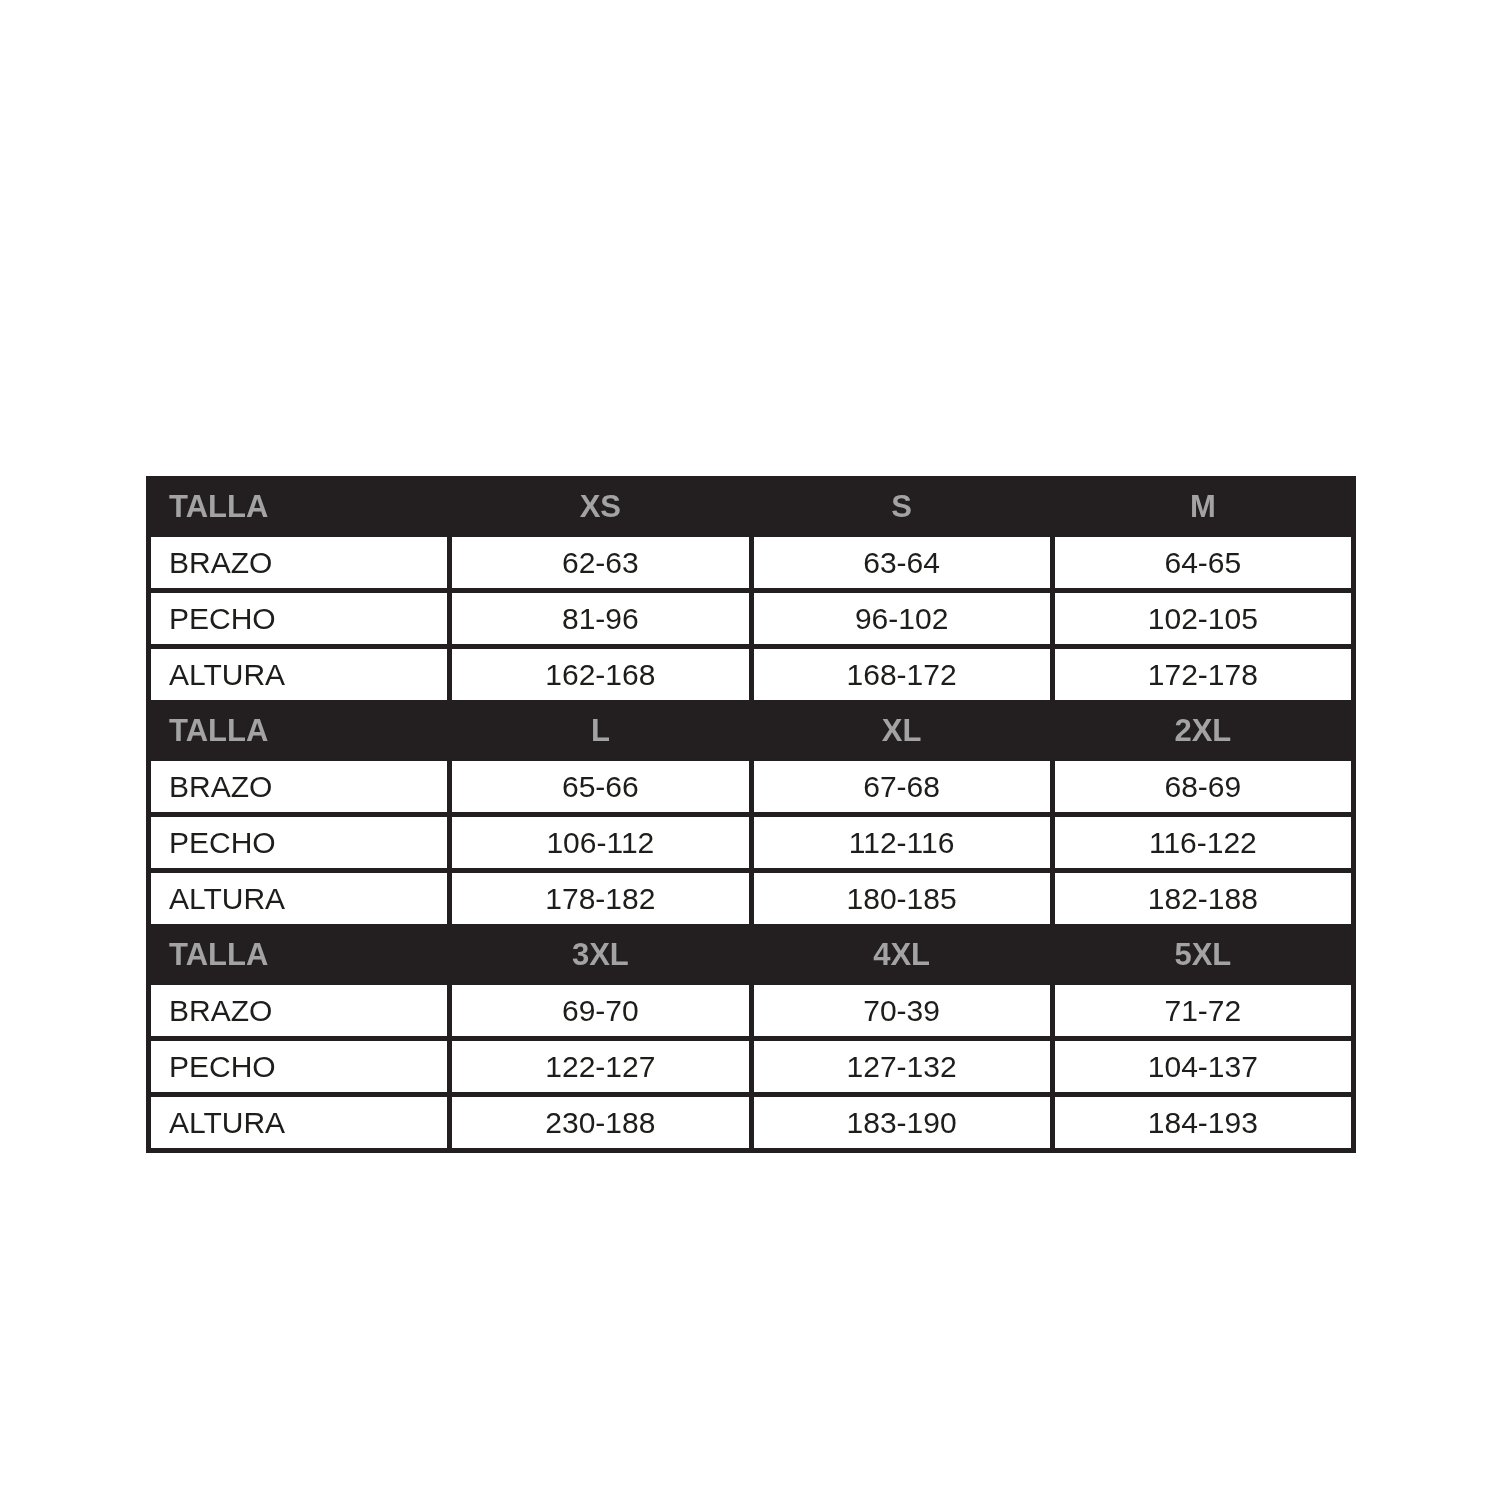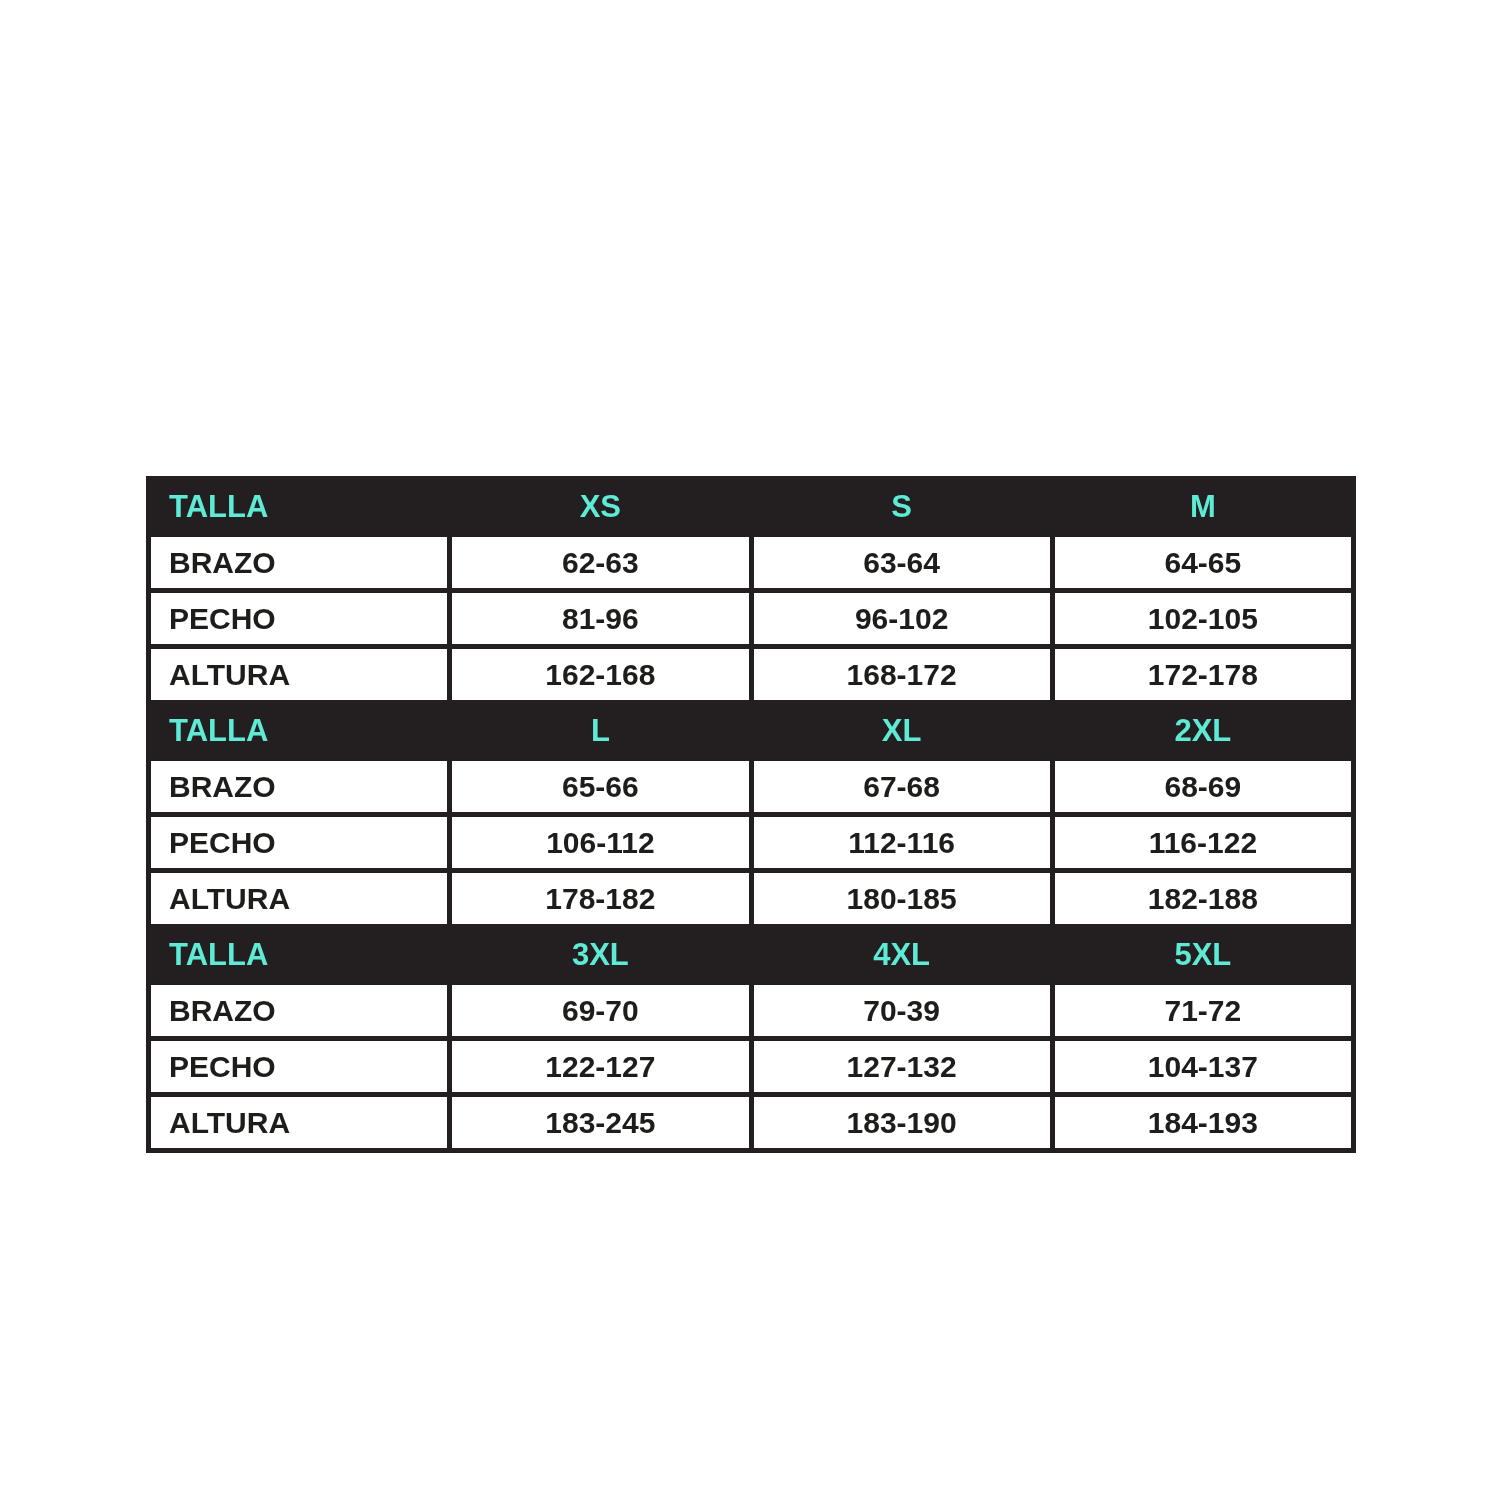--- a/index.html
+++ b/index.html
@@ -47,33 +47,33 @@
     width: 1210px;
     border-collapse: collapse;
     table-layout: fixed;
   }
   .size-table td {
     height: 49px;
     border: 5px solid #231F20;
     background: #ffffff;
     color: #1D1D1B;
     font-size: 30px;
-    font-weight: 700;
+    font-weight: 400;
     text-align: center;
     vertical-align: middle;
     overflow: hidden;
   }
   .size-table td.label-cell {
     text-align: left;
     padding-left: 18px;
   }
   .size-table tr.header-row td {
     background: #231F20;
     border-color: #231F20;
-    color: #5eead4;
+    color: #a3a3a3;
     font-weight: 700;
     font-size: 31px;
   }
 </style>
 </head>
 <body>
 
 <div class="sheet">
 
 
@@ -149,20 +149,20 @@
         <td>71-72</td>
       </tr>
       <tr>
         <td class="label-cell">PECHO</td>
         <td>122-127</td>
         <td>127-132</td>
         <td>104-137</td>
       </tr>
       <tr>
         <td class="label-cell">ALTURA</td>
-        <td>183-245</td>
+        <td>230-188</td>
         <td>183-190</td>
         <td>184-193</td>
       </tr>
 
     </tbody>
   </table>
 </div>
 
 </body></html>

